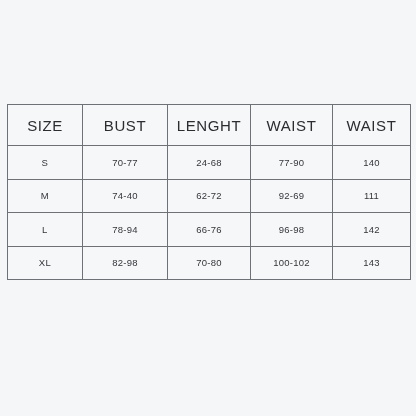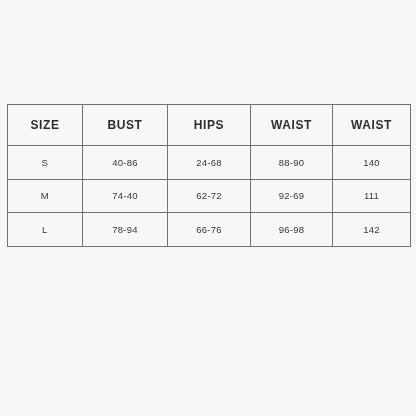--- a/index.html
+++ b/index.html
@@ -48,22 +48,22 @@
     border: 1px solid #6e7176;
     text-align: center;
     vertical-align: middle;
     color: #2b2d31;
     padding: 0;
     background: #f6f7f9;
   }
 
   table.size-table thead th {
     height: 40px;
-    font-size: 12px;
-    font-weight: bold;
+    font-size: 15px;
+    font-weight: normal;
     letter-spacing: 0.6px;
   }
 
   table.size-table tbody td {
     height: 32.5px;
     font-size: 9.5px;
     font-weight: normal;
     letter-spacing: 0.2px;
     color: #34363a;
   }
@@ -85,45 +85,52 @@
         <col class="c-bust">
         <col class="c-waist">
         <col class="c-hips">
         <col class="c-lenght">
       </colgroup>
 
       <thead>
         <tr>
           <th>SIZE</th>
           <th>BUST</th>
-          <th>HIPS</th>
+          <th>LENGHT</th>
           <th>WAIST</th>
           <th>WAIST</th>
         </tr>
       </thead>
 
       <tbody>
         <tr>
           <td class="size-cell">S</td>
-          <td>40-86</td>
+          <td>70-77</td>
           <td>24-68</td>
-          <td>88-90</td>
+          <td>77-90</td>
           <td>140</td>
         </tr>
         <tr>
           <td class="size-cell">M</td>
           <td>74-40</td>
           <td>62-72</td>
           <td>92-69</td>
           <td>111</td>
         </tr>
         <tr>
           <td class="size-cell">L</td>
           <td>78-94</td>
           <td>66-76</td>
           <td>96-98</td>
           <td>142</td>
         </tr>
+        <tr>
+          <td class="size-cell">XL</td>
+          <td>82-98</td>
+          <td>70-80</td>
+          <td>100-102</td>
+          <td>143</td>
+        </tr>
       </tbody>
     </table>
 
   </div>
 </div>
 
 </body></html>

